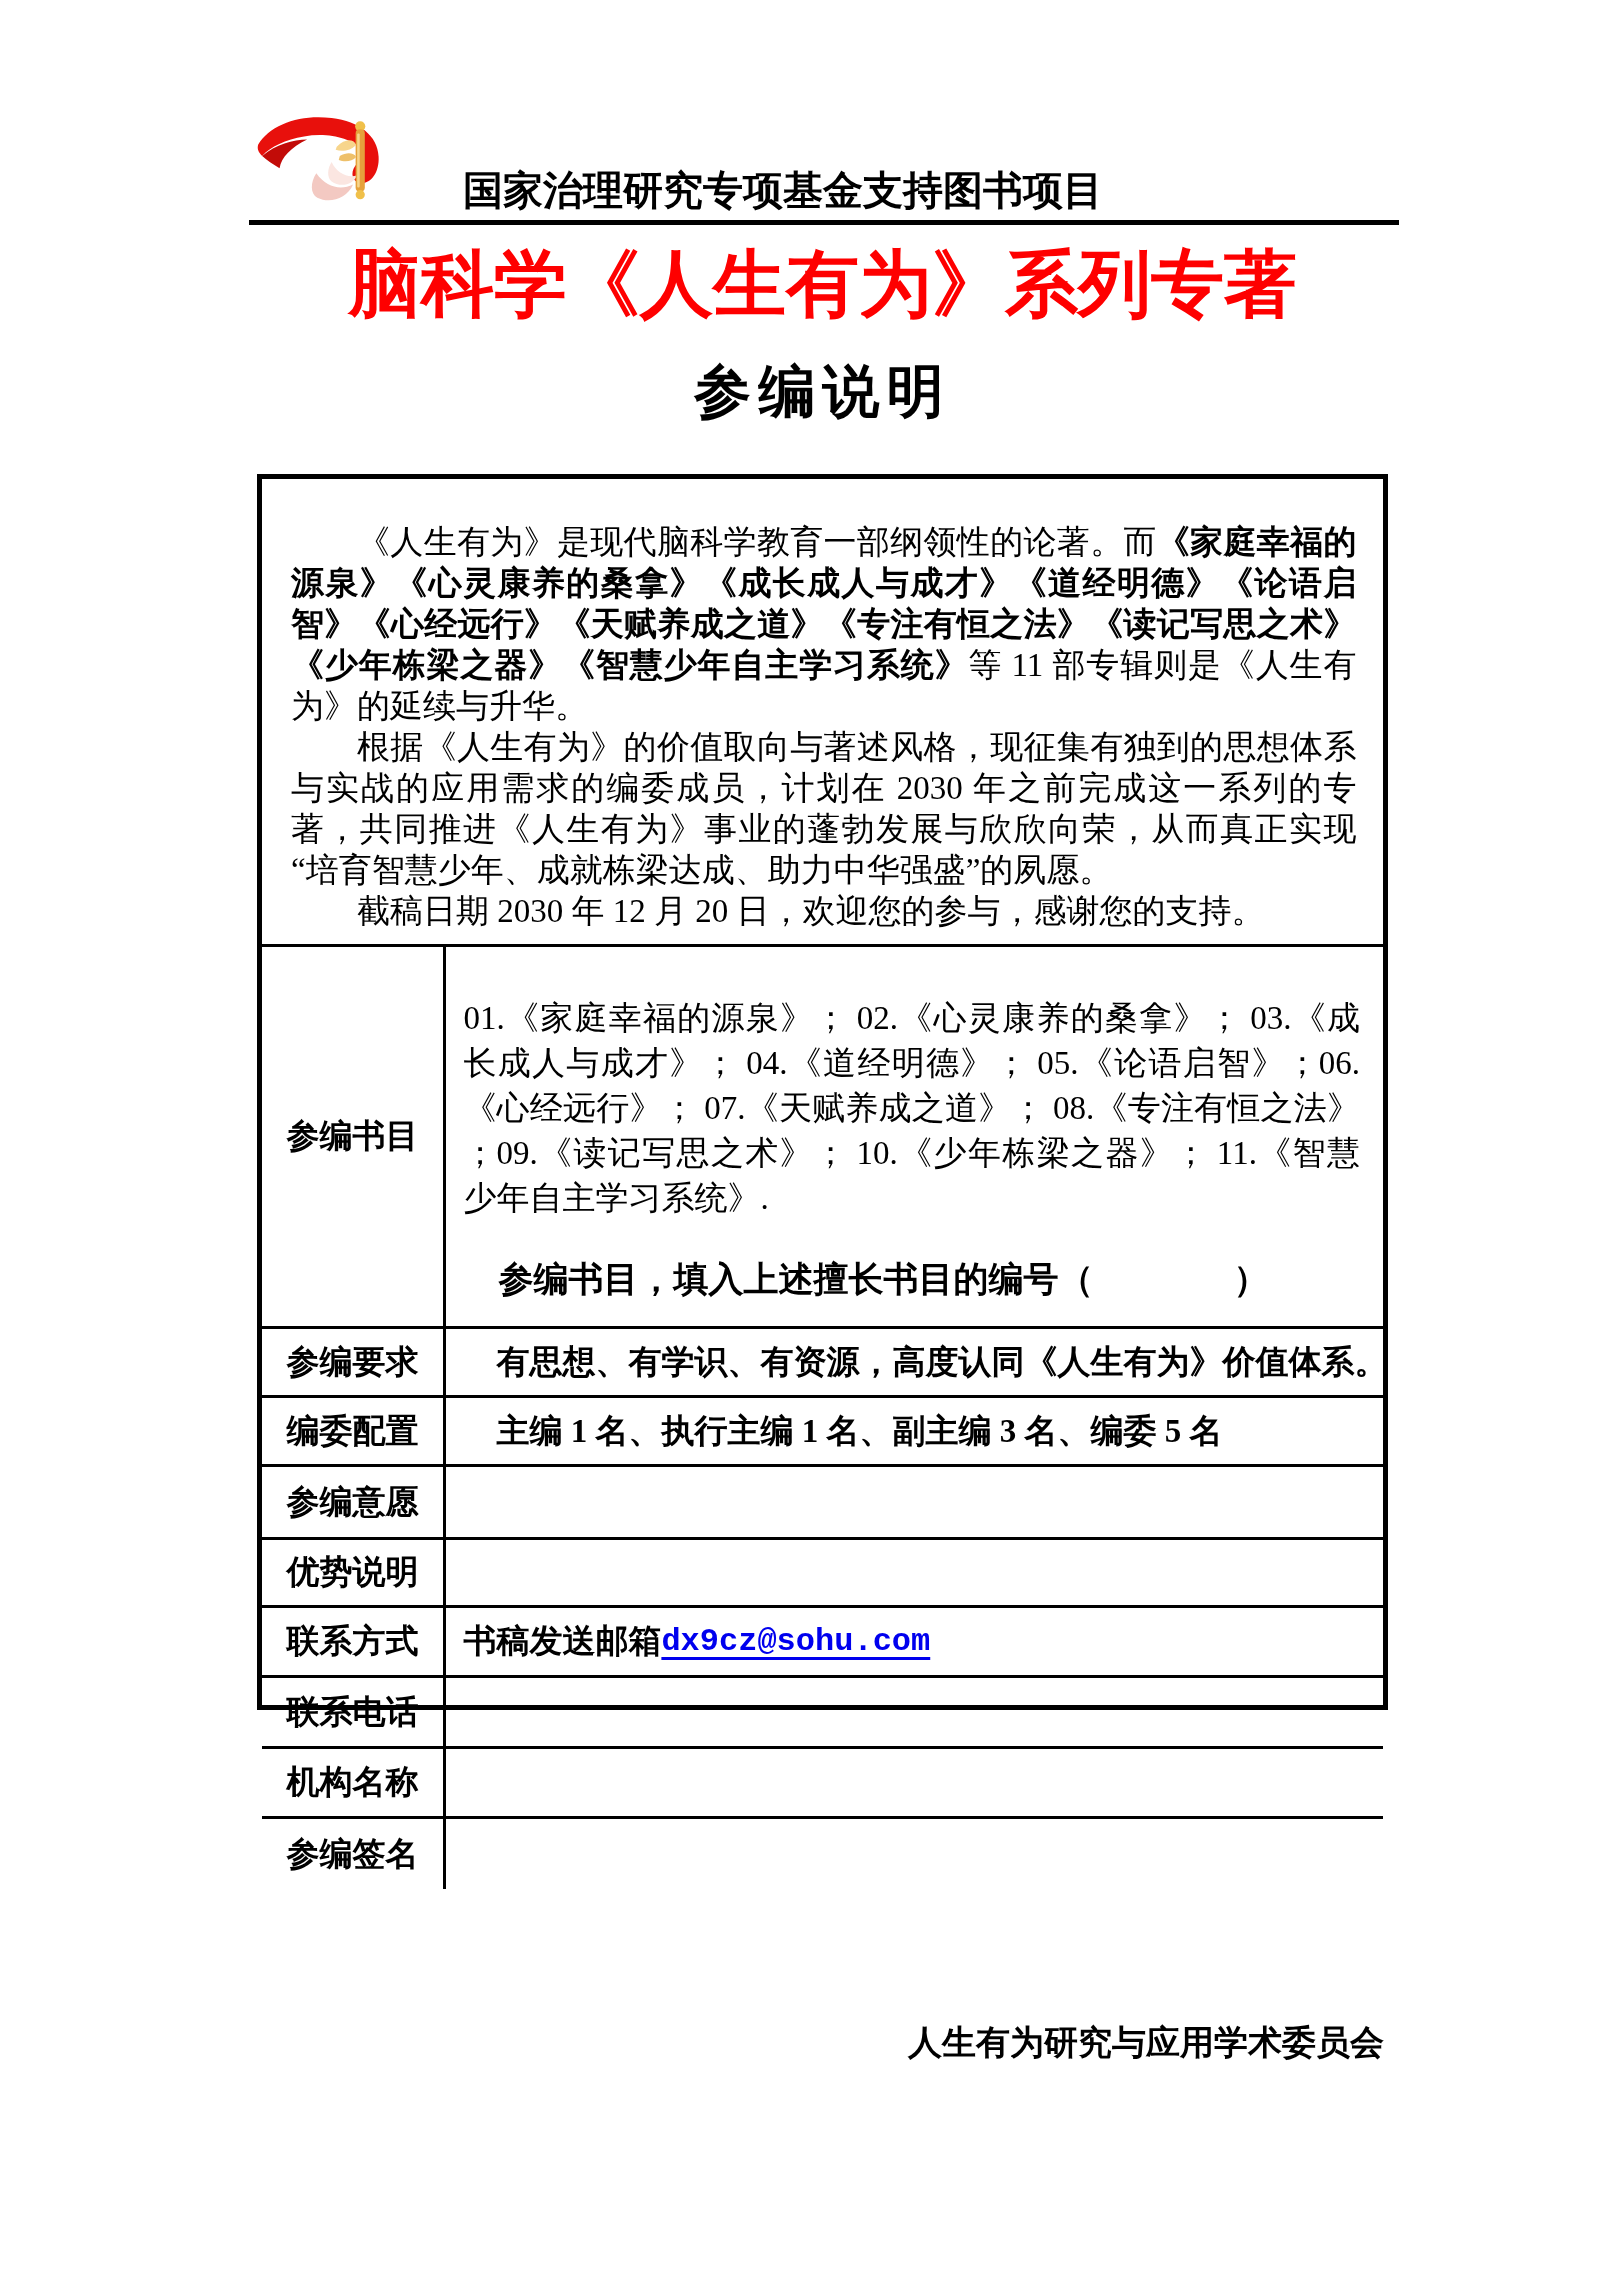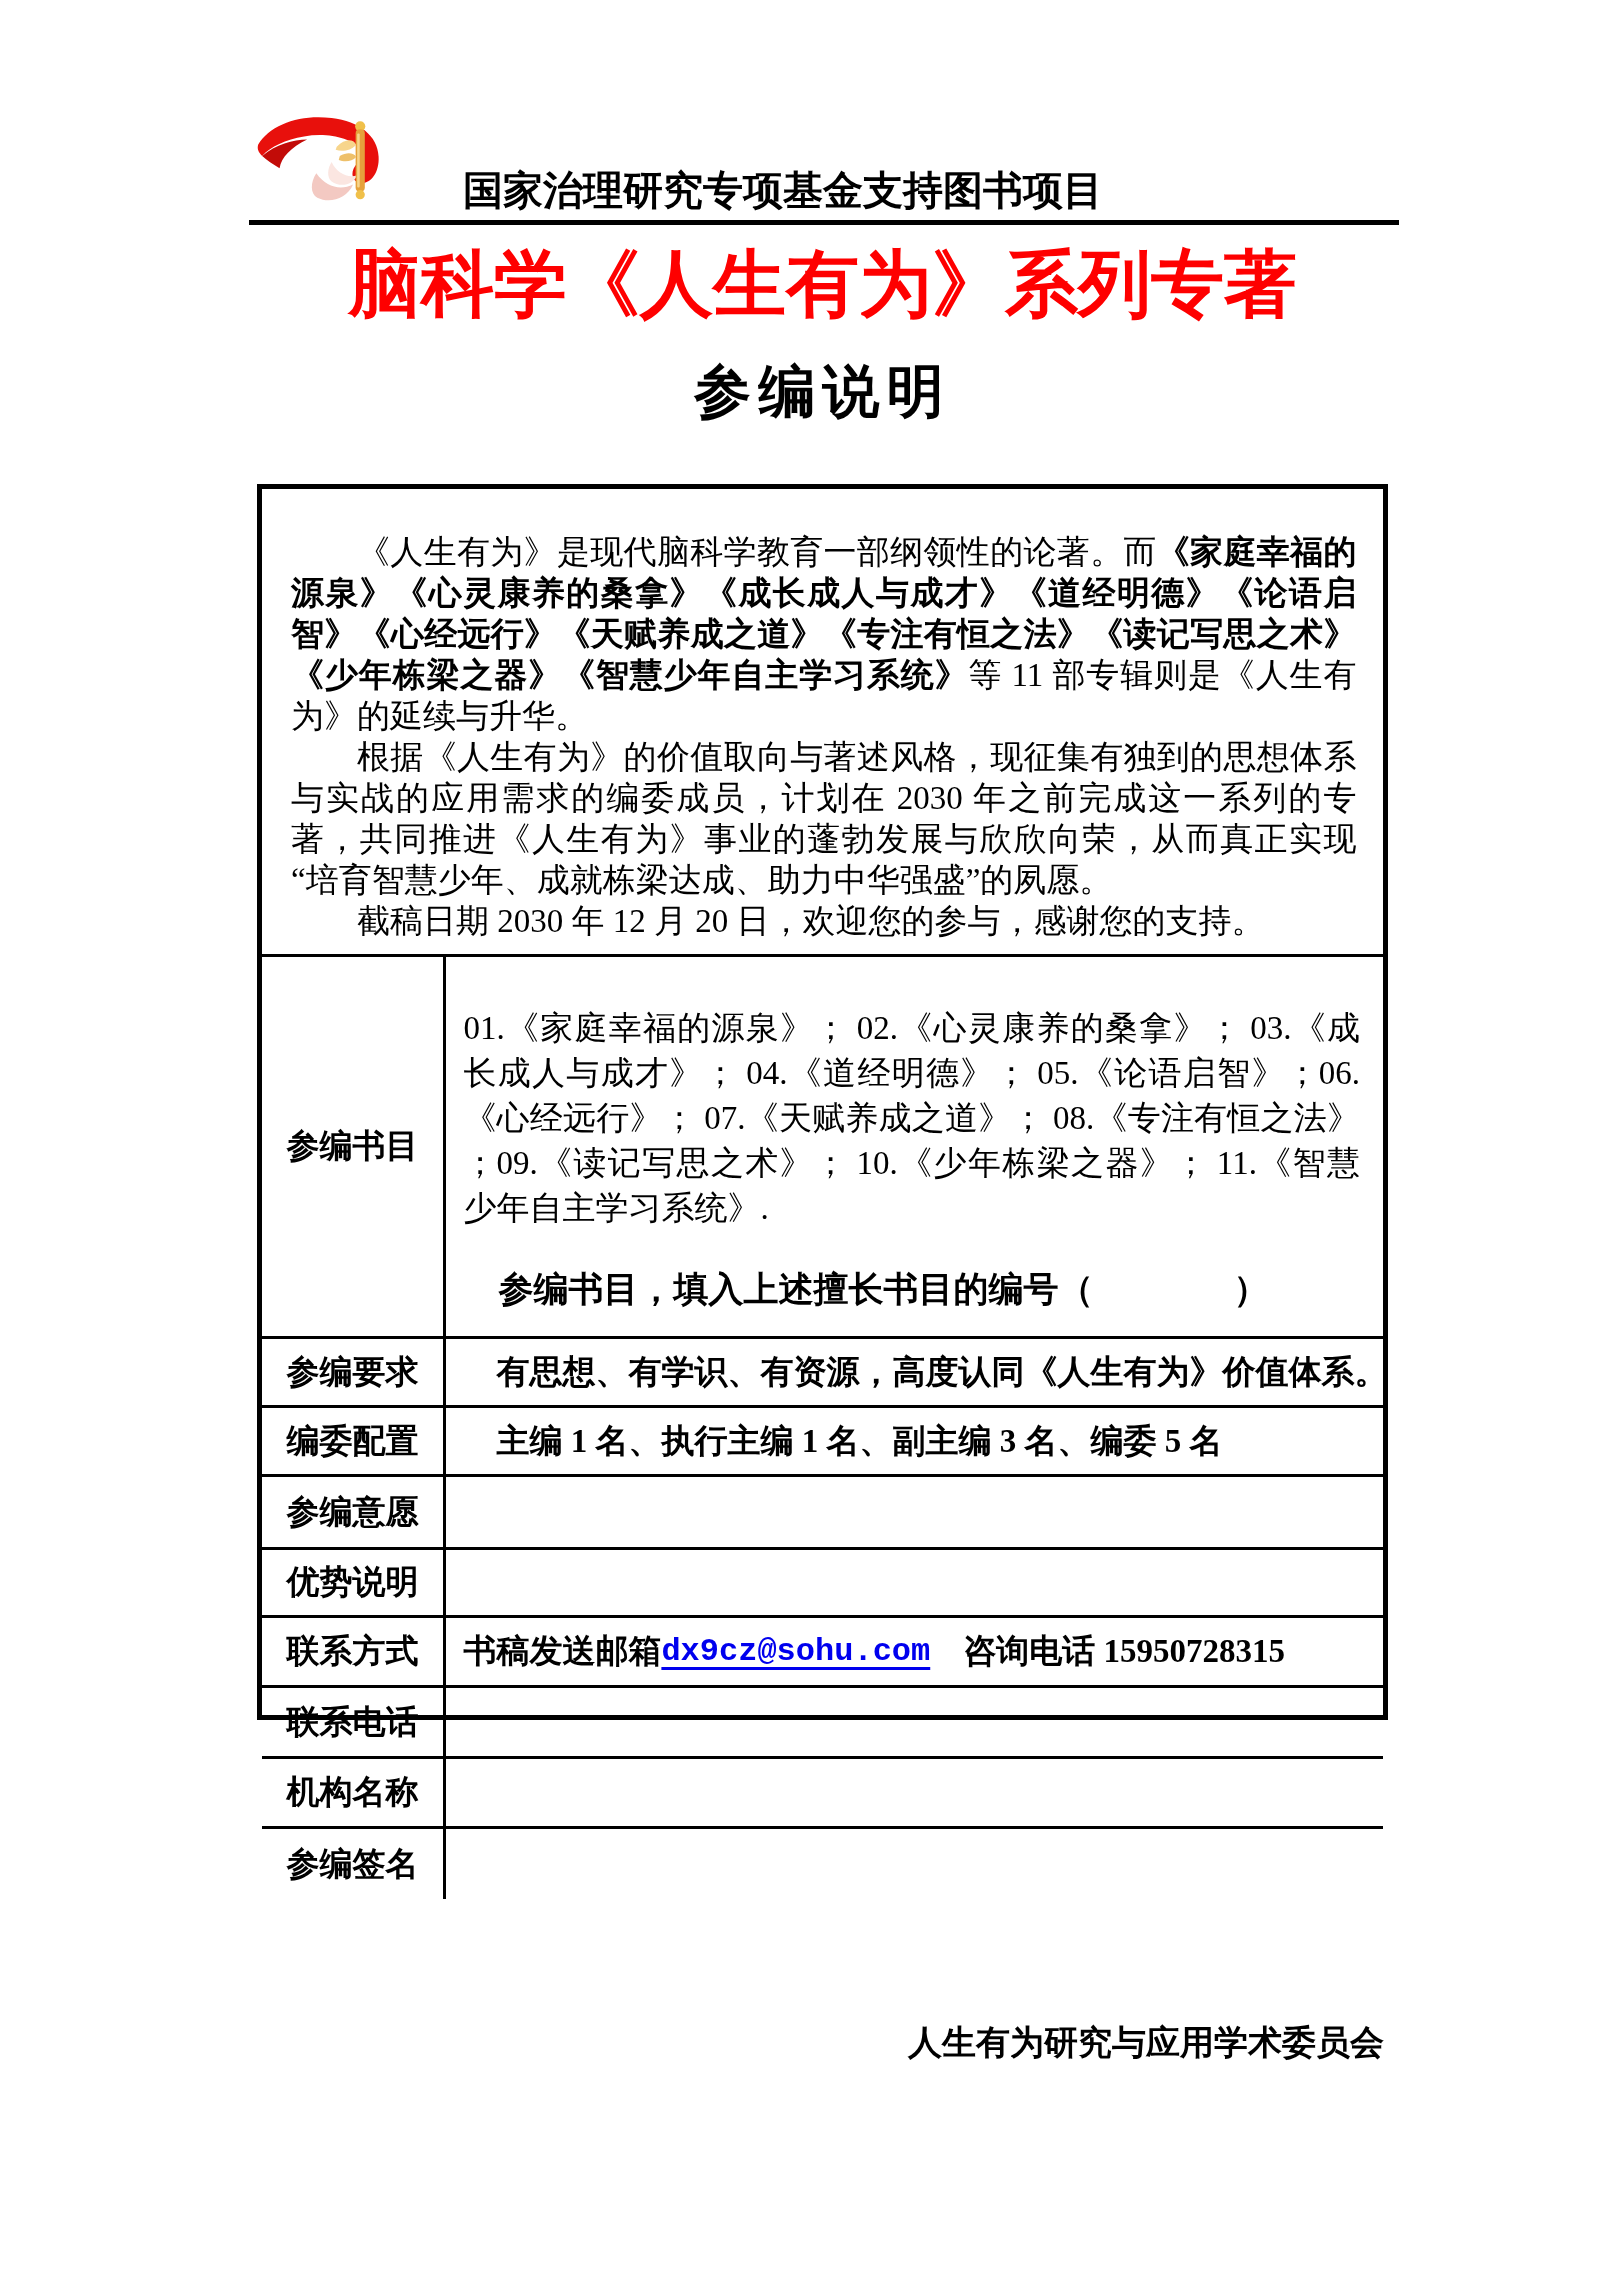--- a/index.html
+++ b/index.html
@@ -31,21 +31,21 @@
     white-space:nowrap;
   }
   #sub-title{
     position:absolute;left:257px;top:360px;width:1131px;
     text-align:center;font-size:57px;font-weight:bold;line-height:1.1;
     letter-spacing:7.2px;white-space:nowrap;
   }
 
   
   #form-table{
-    position:absolute;left:257px;top:484px;
+    position:absolute;left:257px;top:474px;
     width:1131px;height:1236px;
     box-sizing:border-box;
     border:5.1px solid #000;
     display:grid;
     grid-template-columns:184px 1fr;
     grid-template-rows:465px 382px 69px 69px 73px 68px 70px 71px 70px 73px;
   }
   #form-table .cell{
     box-sizing:border-box;
     font-size:33px;
@@ -159,21 +159,20 @@
     <div class="cell label-cell bt">参编意愿</div>
     <div class="cell value-cell bt"></div>
 
     <div class="cell label-cell bt">优势说明</div>
     <div class="cell value-cell bt"></div>
 
     <div class="cell label-cell bt">联系方式</div>
     <div class="cell value-cell bt">
         <span>书稿发送邮箱 </span>
         <a class="email-link mono" href="#" style="color: rgb(0, 0, 238);">dx9cz@sohu.com</a>
-        <span>　咨询电话 15950728315</span>
       </div>
 
     <div class="cell label-cell bt">联系电话</div>
     <div class="cell value-cell bt"></div>
 
     <div class="cell label-cell bt">机构名称</div>
     <div class="cell value-cell bt"></div>
 
     <div class="cell label-cell bt">参编签名</div>
     <div class="cell value-cell bt"></div>

